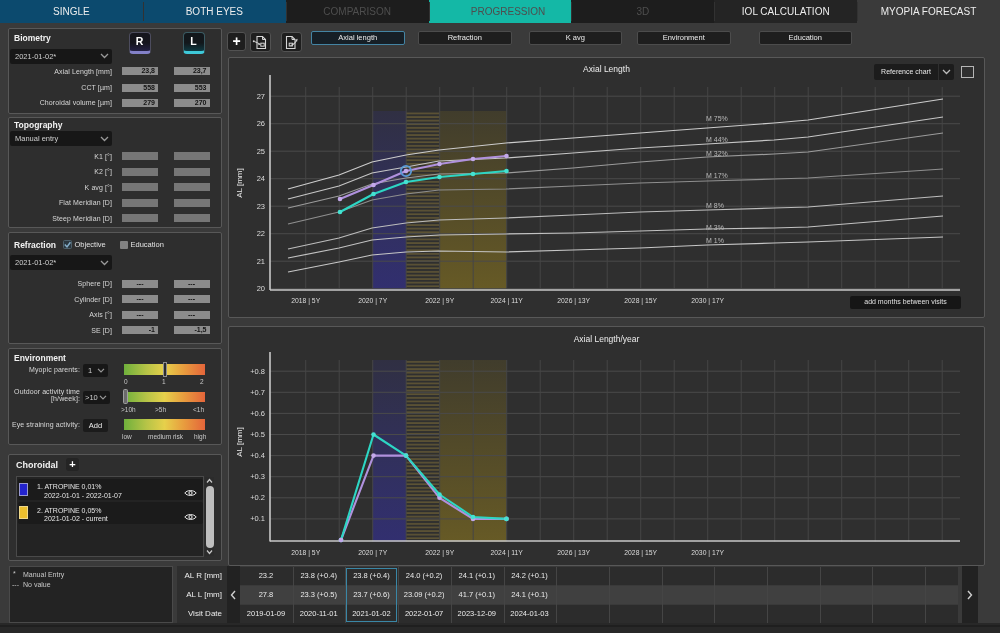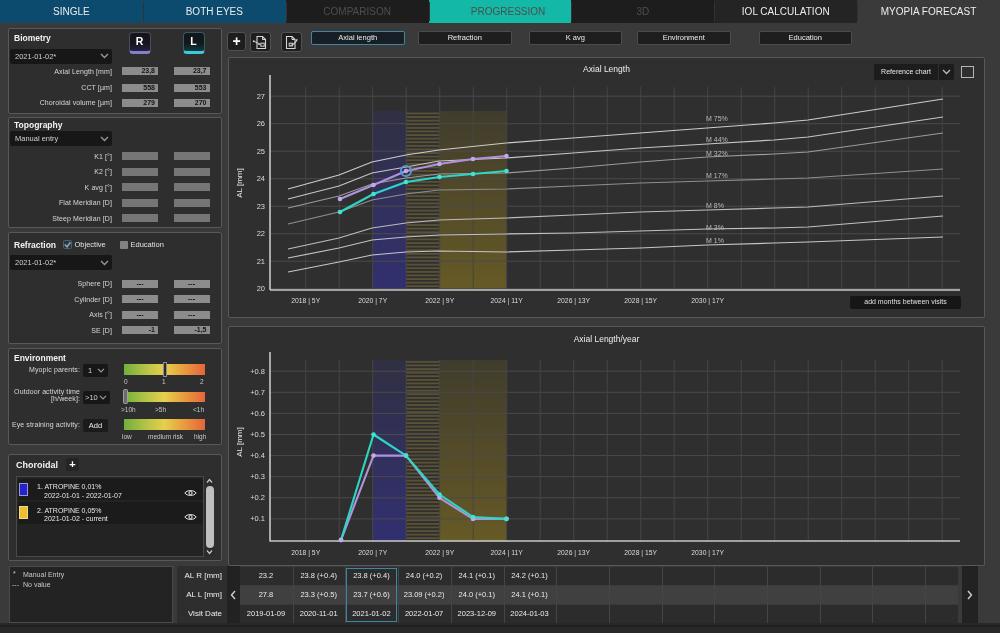--- a/index.html
+++ b/index.html
@@ -363,21 +363,21 @@
 <div class="cell" style="left:345.4px;top:567px">23.8 (+0.4)</div>
 <div class="cell" style="left:398.1px;top:567px">24.0 (+0.2)</div>
 <div class="cell" style="left:450.8px;top:567px">24.1 (+0.1)</div>
 <div class="cell" style="left:503.5px;top:567px">24.2 (+0.1)</div>
 <div class="a" style="left:240px;top:586px;width:718px;height:18px;background:#404040"></div>
 <div class="tlab" style="left:172px;top:586px">AL L [mm]</div>
 <div class="cell" style="left:240.0px;top:586px">27.8</div>
 <div class="cell" style="left:292.7px;top:586px">23.3 (+0.5)</div>
 <div class="cell" style="left:345.4px;top:586px">23.7 (+0.6)</div>
 <div class="cell" style="left:398.1px;top:586px">23.09 (+0.2)</div>
-<div class="cell" style="left:450.8px;top:586px">24.0 (+0.1)</div>
+<div class="cell" style="left:450.8px;top:586px">41.7 (+0.1)</div>
 <div class="cell" style="left:503.5px;top:586px">24.1 (+0.1)</div>
 <div class="a" style="left:240px;top:605px;width:718px;height:18px;background:#2c2c2c"></div>
 <div class="tlab" style="left:172px;top:605px">Visit Date</div>
 <div class="cell" style="left:240.0px;top:605px">2019-01-09</div>
 <div class="cell" style="left:292.7px;top:605px">2020-11-01</div>
 <div class="cell" style="left:345.4px;top:605px">2021-01-02</div>
 <div class="cell" style="left:398.1px;top:605px">2022-01-07</div>
 <div class="cell" style="left:450.8px;top:605px">2023-12-09</div>
 <div class="cell" style="left:503.5px;top:605px">2024-01-03</div>
 <div class="a" style="left:292.7px;top:567px;width:1px;height:56px;background:#454545"></div>

